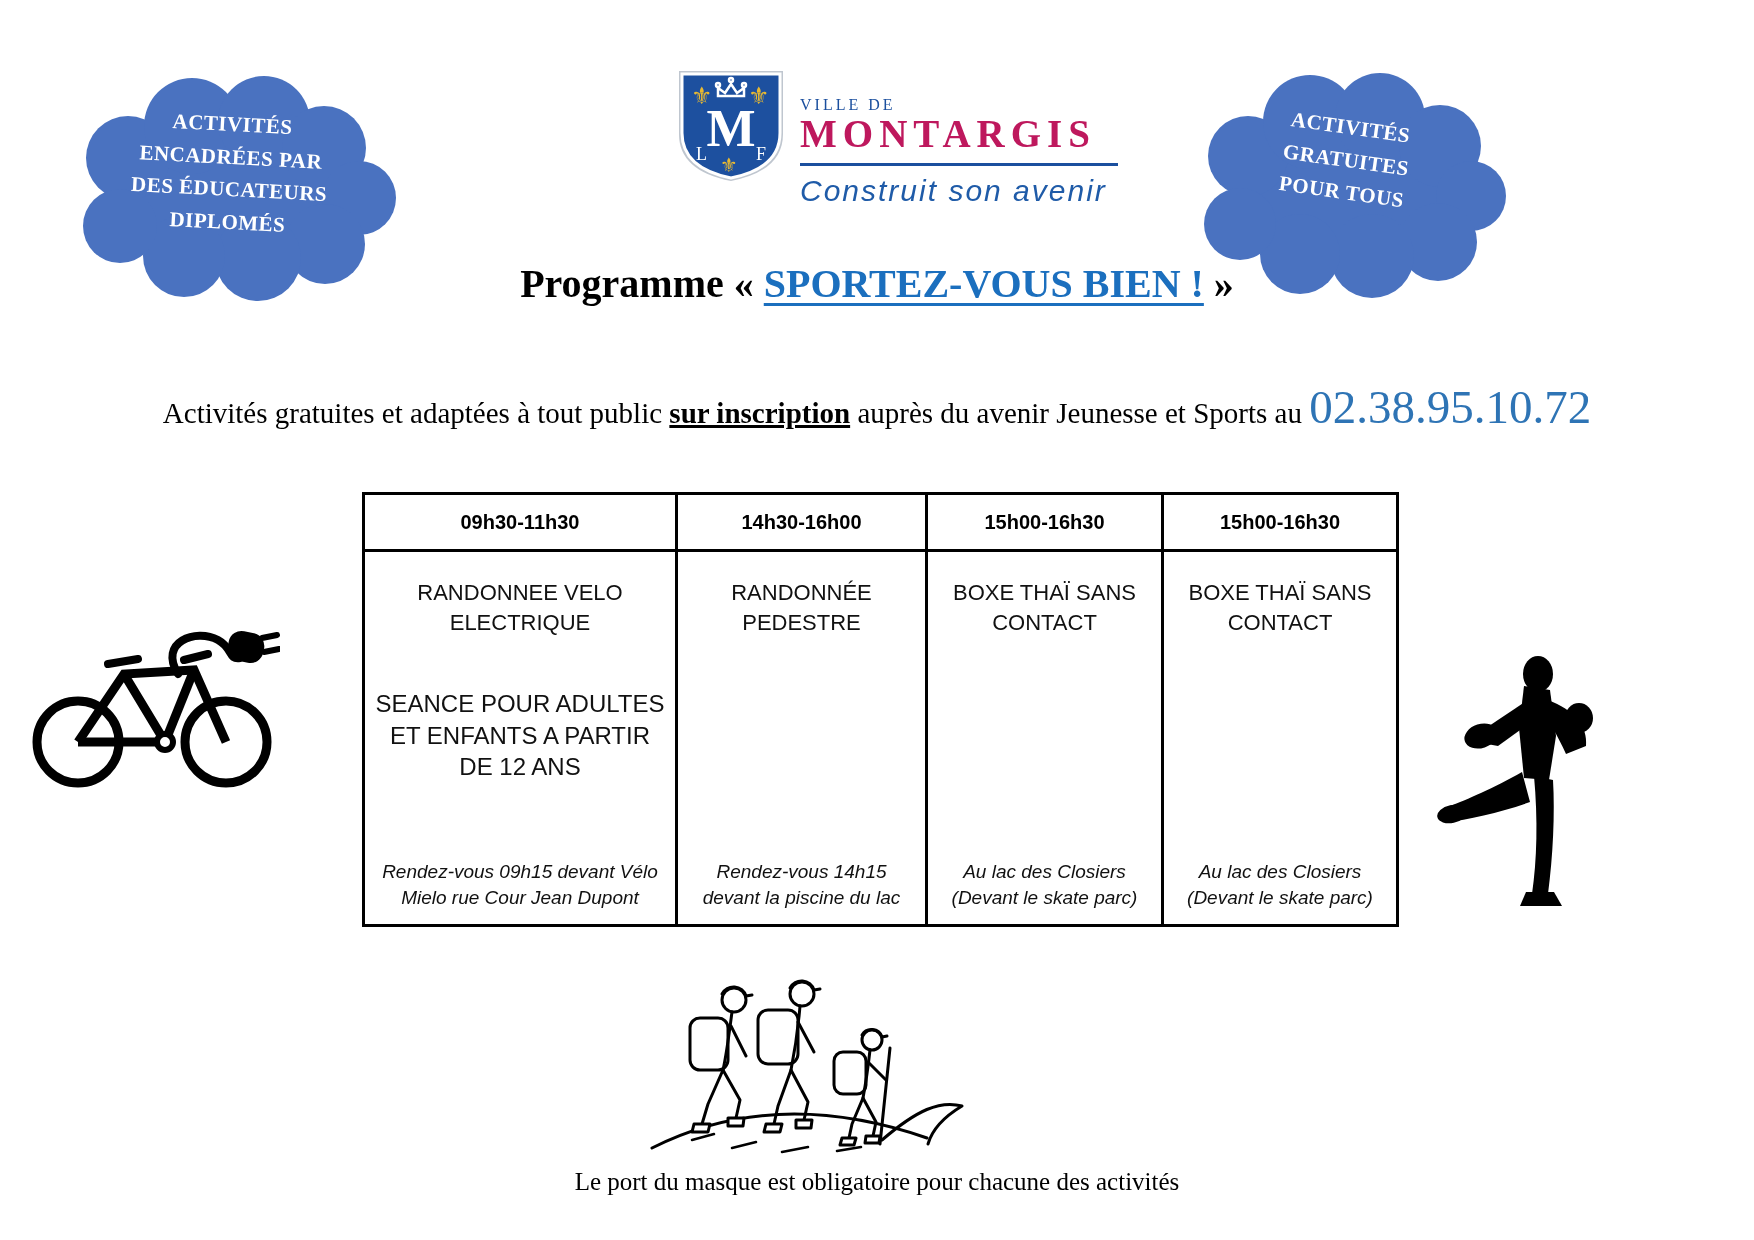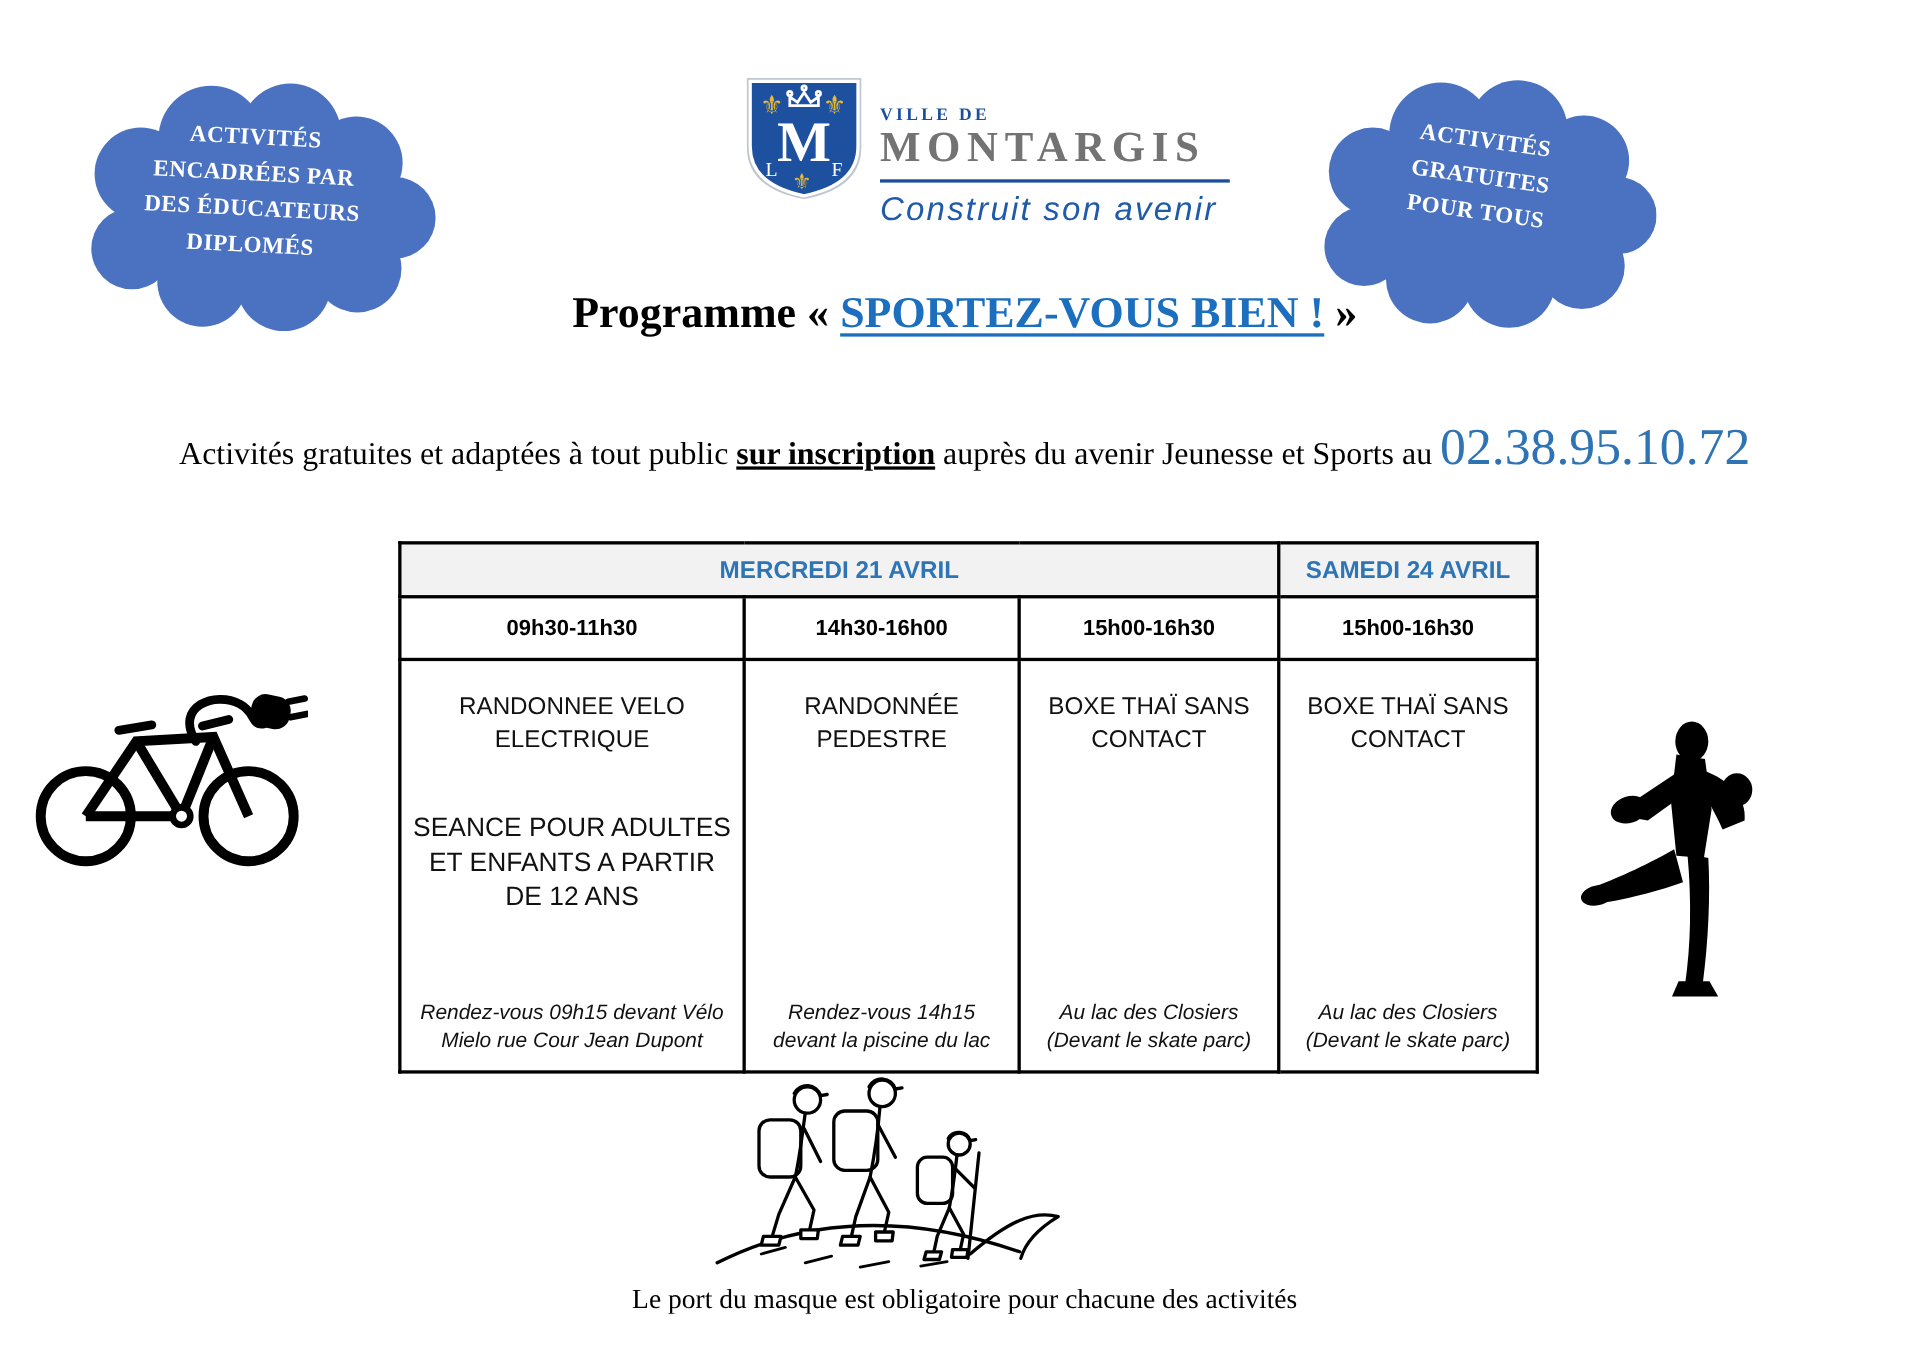--- a/index.html
+++ b/index.html
@@ -13,23 +13,23 @@
               font-family:"Liberation Serif", serif;font-weight:bold;font-size:21px;
               line-height:1.55;letter-spacing:0.5px;}
   #cloud-left{left:62px;top:60px;width:336px;height:242px;}
   #cloud-left .cloud-text{top:48px;transform:rotate(3deg);}
   #cloud-right{left:1186px;top:56px;width:320px;height:246px;}
   #cloud-right .cloud-text{top:55px;transform:rotate(8deg);}
 
   
   #logo-shield{position:absolute;left:676px;top:68px;width:110px;height:116px;}
   #logo-text{position:absolute;left:800px;top:96px;width:330px;}
-  .ville-de{font-size:16px;font-weight:bold;letter-spacing:3px;color:#1b4f9e;
+  .ville-de{font-size:16px;font-weight:normal;letter-spacing:3px;color:#1b4f9e;
             font-family:"Liberation Serif", serif;}
-  .city-name{font-size:39px;font-weight:bold;letter-spacing:6px;color:#737373;
+  .city-name{font-size:39px;font-weight:bold;letter-spacing:6px;color:#be185d;
              font-family:"Liberation Serif", serif;line-height:1.05;}
   .logo-rule{width:318px;height:3px;background:#1b4f9e;margin-top:8px;}
   .tagline{font-size:30px;font-style:italic;letter-spacing:2px;color:#1f5ba8;
            font-family:"Liberation Sans", sans-serif;margin-top:8px;}
 
   
   #page-title{position:absolute;left:0;top:260px;width:100%;text-align:center;
               font-size:40px;font-weight:bold;font-family:"Liberation Serif", serif;}
   #page-title .hl{color:#1b6fbe;text-decoration:underline;text-underline-offset:6px;
                   text-decoration-thickness:3px;margin-top:48px;}
@@ -150,24 +150,20 @@
   <div id="intro"><span>Activités gratuites et adaptées à tout public </span><span class="u">sur inscription</span><span> auprès du avenir Jeunesse et Sports au </span><span class="phone">02.38.95.10.72</span></div>
 
   <table id="schedule">
     <colgroup>
         <col style="width:313px">
         <col style="width:250px">
         <col style="width:236px">
         <col style="width:235px">
       </colgroup>
     <tbody>
-        <tr>
-      <th colspan="3">MERCREDI 21 AVRIL</th>
-      <th>SAMEDI 24 AVRIL</th>
-    </tr>
     <tr>
       <td class="time-cell">09h30-11h30</td>
       <td class="time-cell">14h30-16h00</td>
       <td class="time-cell">15h00-16h30</td>
       <td class="time-cell">15h00-16h30</td>
     </tr>
     <tr>
       <td class="body-cell">
         <div class="cell-inner">
           <div>

